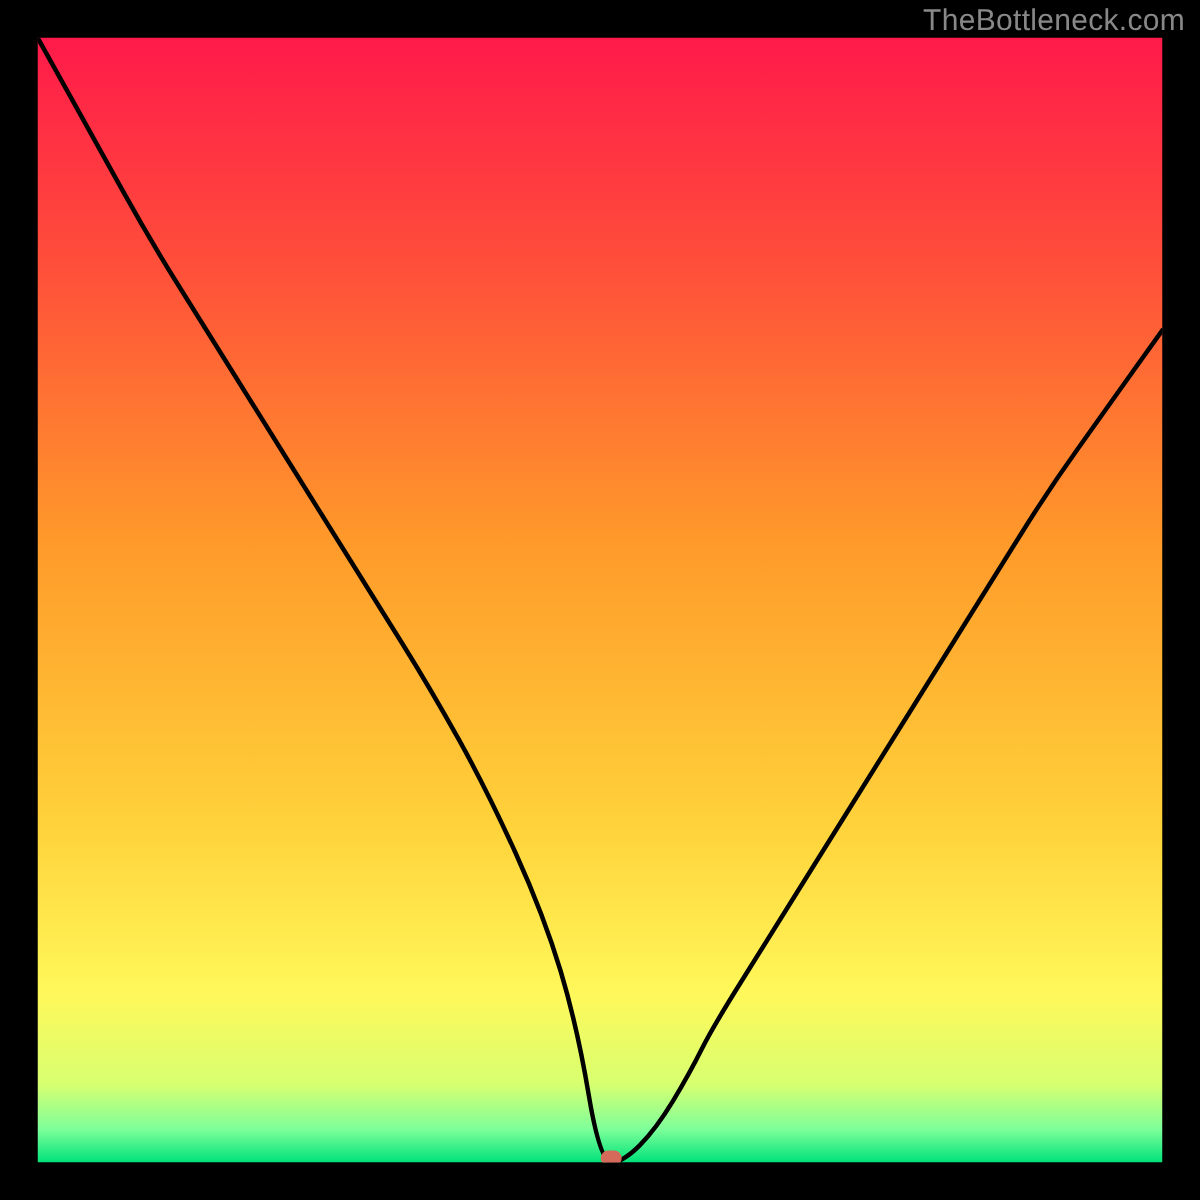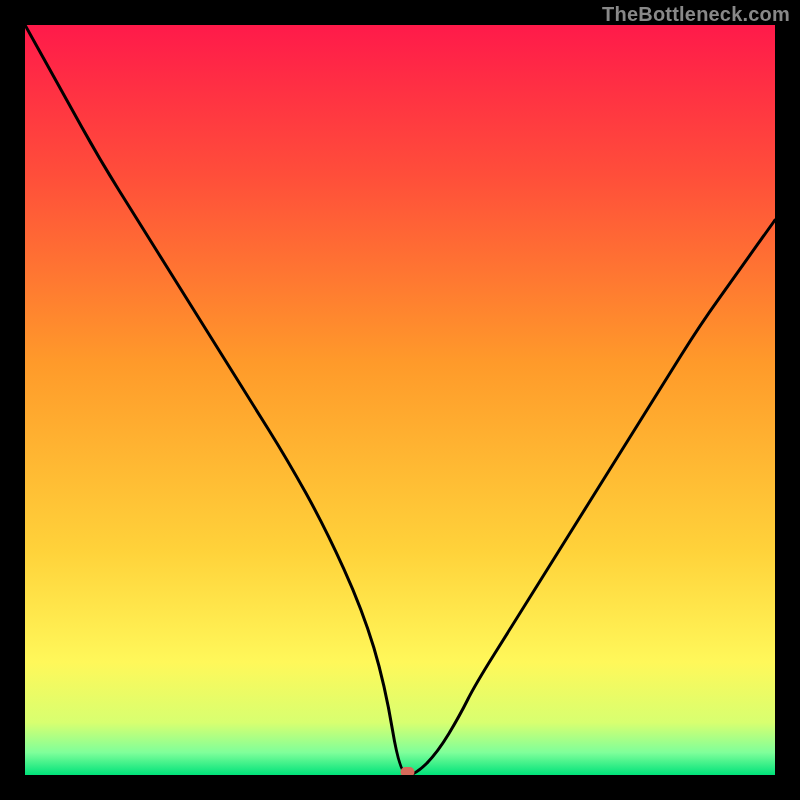--- a/index.html
+++ b/index.html
@@ -18,21 +18,21 @@
     width: 750px;
     height: 750px;
     background: #000;
   }
   .watermark {
     position: absolute;
     top: 3px;
     right: 10px;
     color: #888;
     font-size: 20px;
-    font-weight: bold;
+    font-weight: normal;
     z-index: 10;
     letter-spacing: 0.2px;
   }
   svg { display: block; }
 </style>
 </head>
 <body>
 
 <div class="watermark">TheBottleneck.com</div>
 

